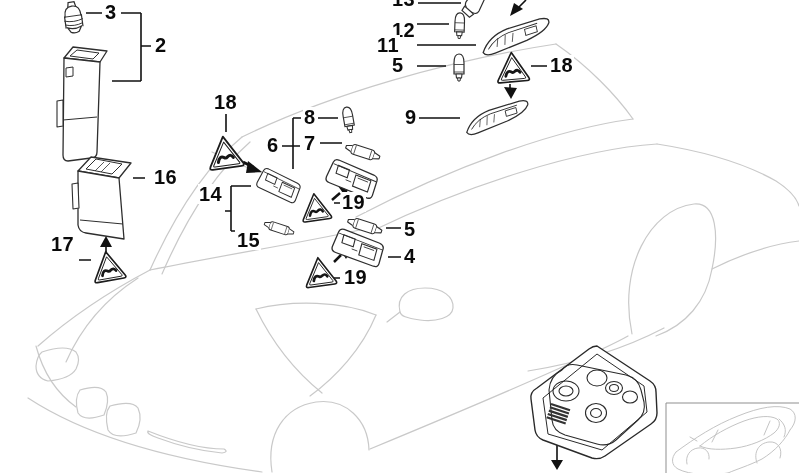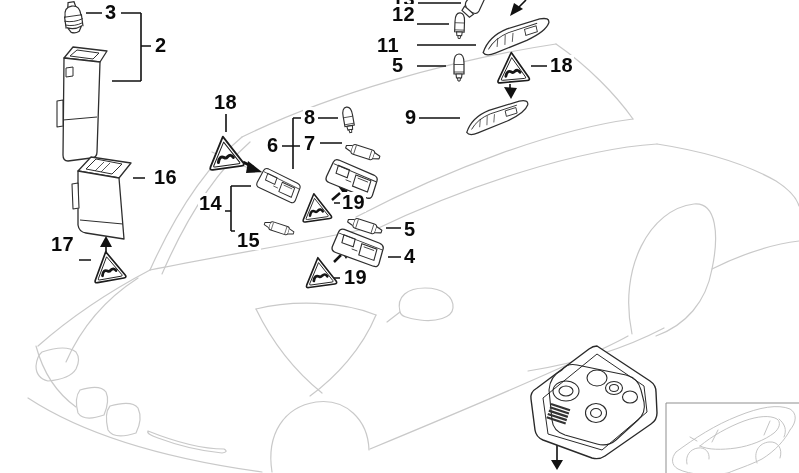--- a/index.html
+++ b/index.html
@@ -210,26 +210,26 @@
 </svg>
 
 <div class="callout" style="left:104px;top:2px">3</div>
 <div class="callout" style="left:154px;top:35px">2</div>
 <div class="callout" style="left:153px;top:167px">16</div>
 <div class="callout" style="left:50px;top:234px">17</div>
 <div class="callout" style="left:213px;top:92px">18</div>
 <div class="callout" style="left:303px;top:107px">8</div>
 <div class="callout" style="left:266px;top:135px">6</div>
 <div class="callout" style="left:303px;top:133px">7</div>
-<div class="callout" style="left:198px;top:193px">14</div>
+<div class="callout" style="left:198px;top:184px">14</div>
 <div class="callout" style="left:236px;top:230px">15</div>
 <div class="callout" style="left:341px;top:192px">19</div>
 <div class="callout" style="left:403px;top:219px">5</div>
 <div class="callout" style="left:403px;top:246px">4</div>
 <div class="callout" style="left:343px;top:267px">19</div>
 <div class="callout" style="left:391px;top:-11px">13</div>
-<div class="callout" style="left:391px;top:4px">12</div>
+<div class="callout" style="left:391px;top:20px">12</div>
 <div class="callout" style="left:376px;top:35px">11</div>
 <div class="callout" style="left:391px;top:55px">5</div>
 <div class="callout" style="left:549px;top:55px">18</div>
 <div class="callout" style="left:404px;top:107px">9</div>
 
 </div>
 
 </body></html>

